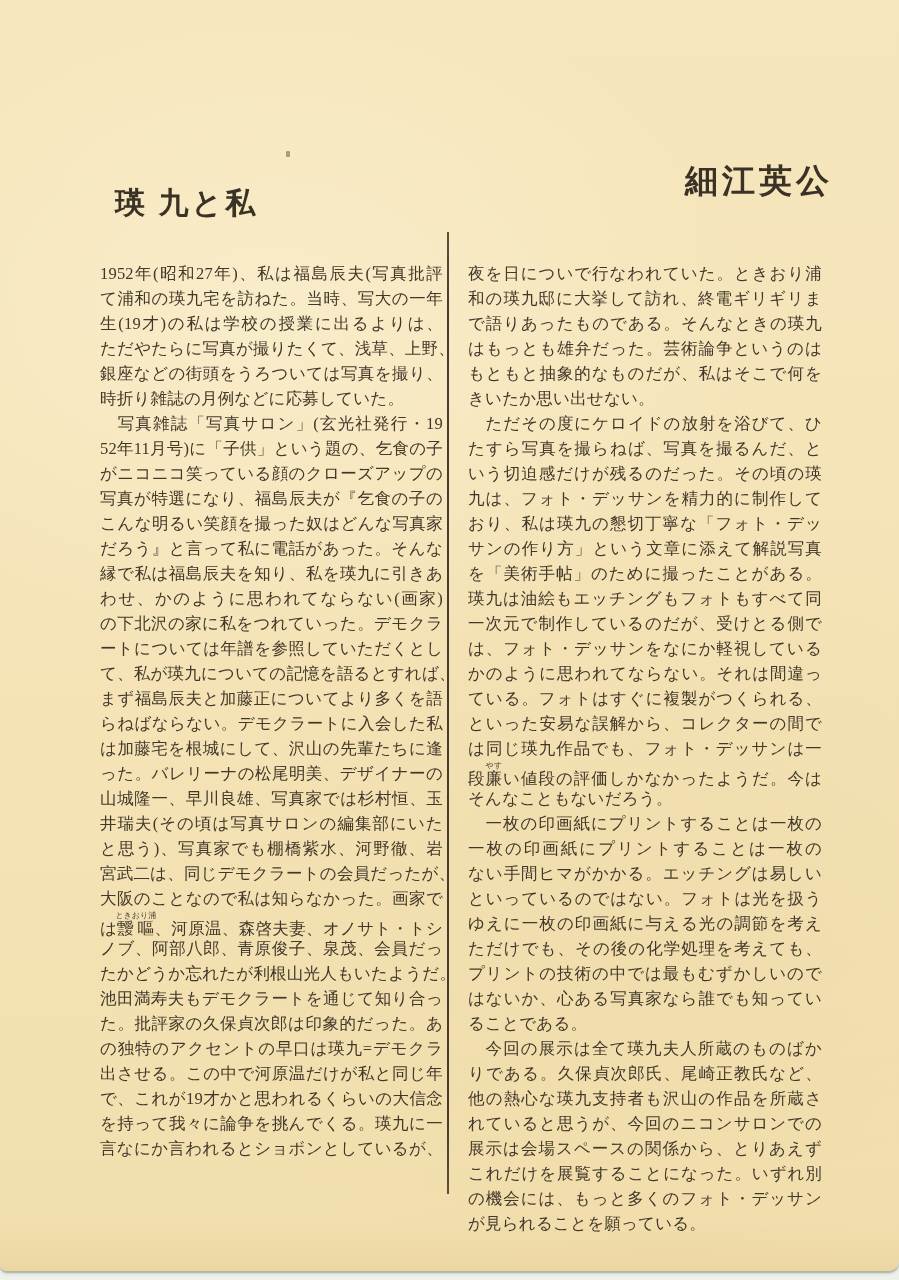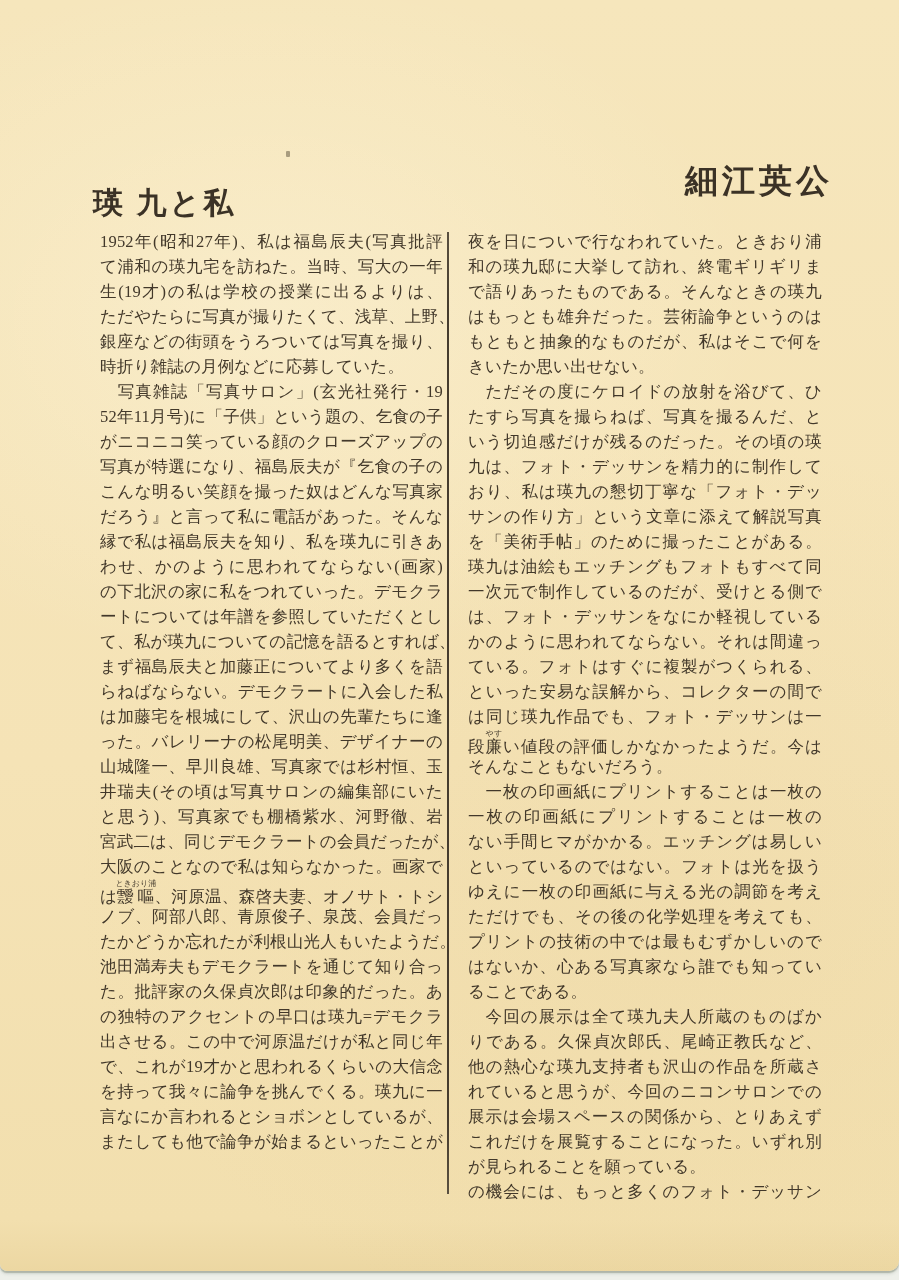--- a/index.html
+++ b/index.html
@@ -23,21 +23,21 @@
     background:
       radial-gradient(ellipse 700px 500px at 30% 25%, rgba(255,250,230,0.35), rgba(255,250,230,0) 70%),
       radial-gradient(ellipse 800px 600px at 75% 70%, rgba(224,198,140,0.18), rgba(224,198,140,0) 75%),
       linear-gradient(180deg, #f6e6bc 0%, #f5e3b6 60%, #f2dfae 96%, #ecd7a2 100%);
     border-radius: 0 0 10px 7px;
     box-shadow: 0 2px 1px rgba(130,140,120,0.45), 0 3px 3px rgba(150,160,150,0.3);
   }
   .page-title {
     position: absolute;
     top: 163px;
-    left: 93px;
+    left: 115px;
     font-size: 30px;
     font-weight: 600;
     letter-spacing: 3px;
     color: #3b3226;
   }
   .author-name {
     position: absolute;
     top: 159px;
     right: 66px;
     font-size: 33px;
@@ -48,20 +48,21 @@
   .columns {
     position: absolute;
     top: 229px;
     left: 100px;
     width: 722px;
     display: flex;
     align-items: flex-start;
   }
   .text-column {
     color: #42382a;
+    margin-top: 32px;
   }
   .text-column.left { width: 343px; }
   .text-column.right { width: 354px; }
   .column-divider {
     width: 2px;
     height: 962px;
     margin: 3px 19px 0 4px;
     background: linear-gradient(180deg, #5a5040, #463c2e 8%, #463c2e 92%, #5a5040);
     flex: 0 0 auto;
   }
@@ -134,21 +135,20 @@
         <div class="t-line">は<ruby>靉嘔<rt>ときおり浦</rt></ruby>、河原温、森啓夫妻、オノサト・トシ</div>
         <div class="t-line">ノブ、阿部八郎、青原俊子、泉茂、会員だっ</div>
         <div class="t-line">たかどうか忘れたが利根山光人もいたようだ。</div>
         <div class="t-line">池田満寿夫もデモクラートを通じて知り合っ</div>
         <div class="t-line">た。批評家の久保貞次郎は印象的だった。あ</div>
         <div class="t-line">の独特のアクセントの早口は瑛九=デモクラ</div>
         <div class="t-line">出させる。この中で河原温だけが私と同じ年</div>
         <div class="t-line">で、これが19才かと思われるくらいの大信念</div>
         <div class="t-line">を持って我々に論争を挑んでくる。瑛九に一</div>
         <div class="t-line">言なにか言われるとショボンとしているが、</div>
-        <div class="t-line">またしても他で論争が始まるといったことが</div>
       </div>
     <div class="column-divider"></div>
     <div class="text-column right" id="right-col">
         <div class="t-line">夜を日についで行なわれていた。ときおり浦</div>
         <div class="t-line">和の瑛九邸に大挙して訪れ、終電ギリギリま</div>
         <div class="t-line">で語りあったものである。そんなときの瑛九</div>
         <div class="t-line">はもっとも雄弁だった。芸術論争というのは</div>
         <div class="t-line">もともと抽象的なものだが、私はそこで何を</div>
         <div class="t-line short">きいたか思い出せない。</div>
         <div class="t-line">　ただその度にケロイドの放射を浴びて、ひ</div>
@@ -175,17 +175,17 @@
         <div class="t-line">ただけでも、その後の化学処理を考えても、</div>
         <div class="t-line">プリントの技術の中では最もむずかしいので</div>
         <div class="t-line">はないか、心ある写真家なら誰でも知ってい</div>
         <div class="t-line short">ることである。</div>
         <div class="t-line">　今回の展示は全て瑛九夫人所蔵のものばか</div>
         <div class="t-line">りである。久保貞次郎氏、尾崎正教氏など、</div>
         <div class="t-line">他の熱心な瑛九支持者も沢山の作品を所蔵さ</div>
         <div class="t-line">れていると思うが、今回のニコンサロンでの</div>
         <div class="t-line">展示は会場スペースの関係から、とりあえず</div>
         <div class="t-line">これだけを展覧することになった。いずれ別</div>
+        <div class="t-line">の機会には、もっと多くのフォト・デッサン</div>
         <div class="t-line short">が見られることを願っている。</div>
-        <div class="t-line">の機会には、もっと多くのフォト・デッサン</div>
       </div>
   </div>
 </div>
 
 </body></html>

